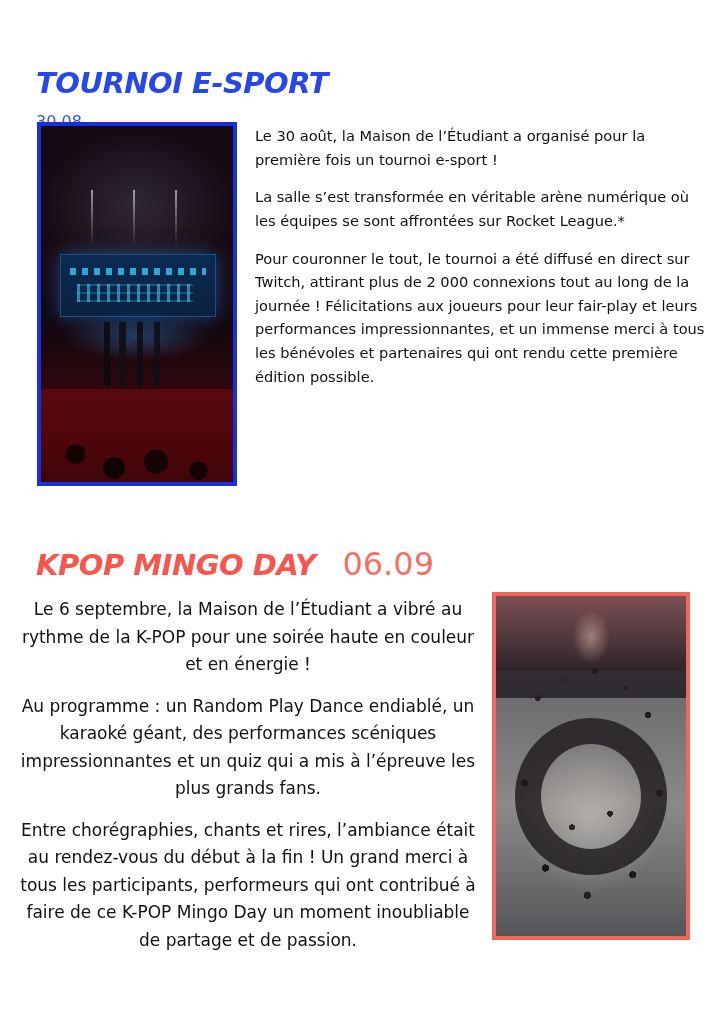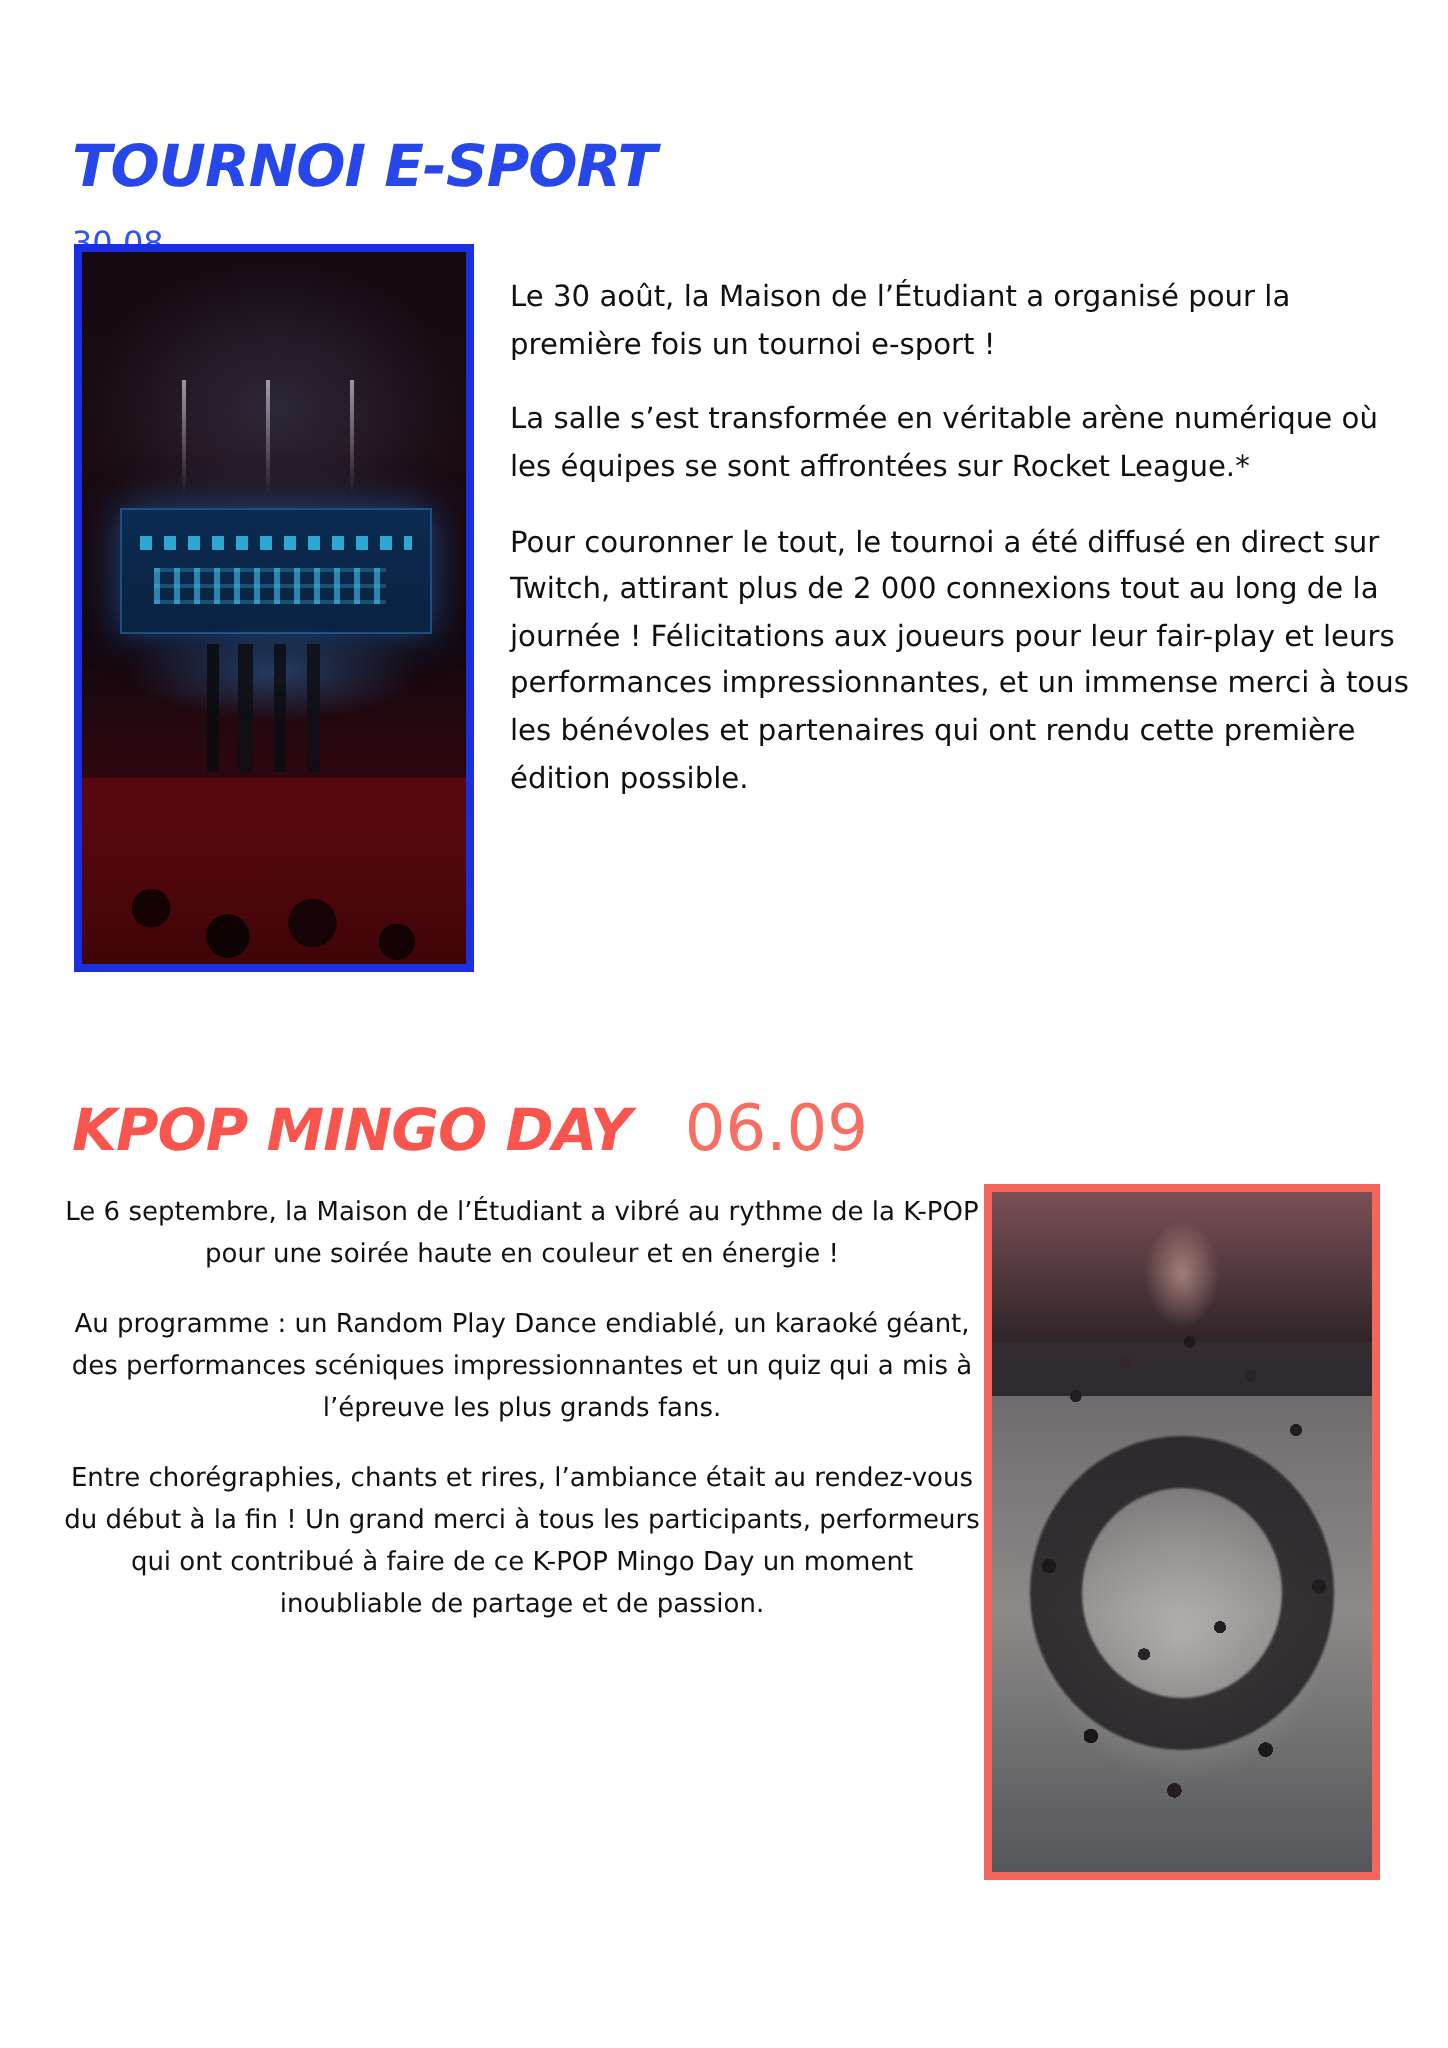--- a/index.html
+++ b/index.html
@@ -138,21 +138,21 @@
       linear-gradient(to right,
         transparent 0 6%, rgba(10,10,14,.85) 6% 14%, transparent 14% 26%,
         rgba(14,14,20,.9) 26% 36%, transparent 36% 50%,
         rgba(12,12,18,.85) 50% 58%, transparent 58% 72%,
         rgba(14,14,20,.85) 72% 80%, transparent 80% 100%);
   }
 
   .sec1-text {
     position: absolute;
     left: 255px;
-    top: 137px;
+    top: 124px;
     width: 450px;
     font-family: "DejaVu Sans", sans-serif;
     font-size: 14.6px;
     line-height: 1.62;
     color: #111111;
     text-align: left;
   }
   .sec1-text p { margin: 0 0 14px 0; }
   .sec1-text p:last-child { margin-bottom: 16px; }
 
@@ -180,25 +180,24 @@
     font-size: 32px;
     color: #f86e63;
   }
 
   .sec2-text {
     position: absolute;
     left: 16px;
     top: 596px;
     width: 464px;
     font-family: "DejaVu Sans", sans-serif;
-    font-size: 13px;
+    font-size: 17px;
     line-height: 1.62;
     color: #111111;
     text-align: center;
-    margin-left: 13px;
   }
   .sec2-text p { margin: 0 0 14px 0; }
   .sec2-text p:last-child { margin-bottom: 0; }
 
   .photo2 {
     position: absolute;
     left: 492px;
     top: 592px;
     width: 198px;
     height: 348px;

